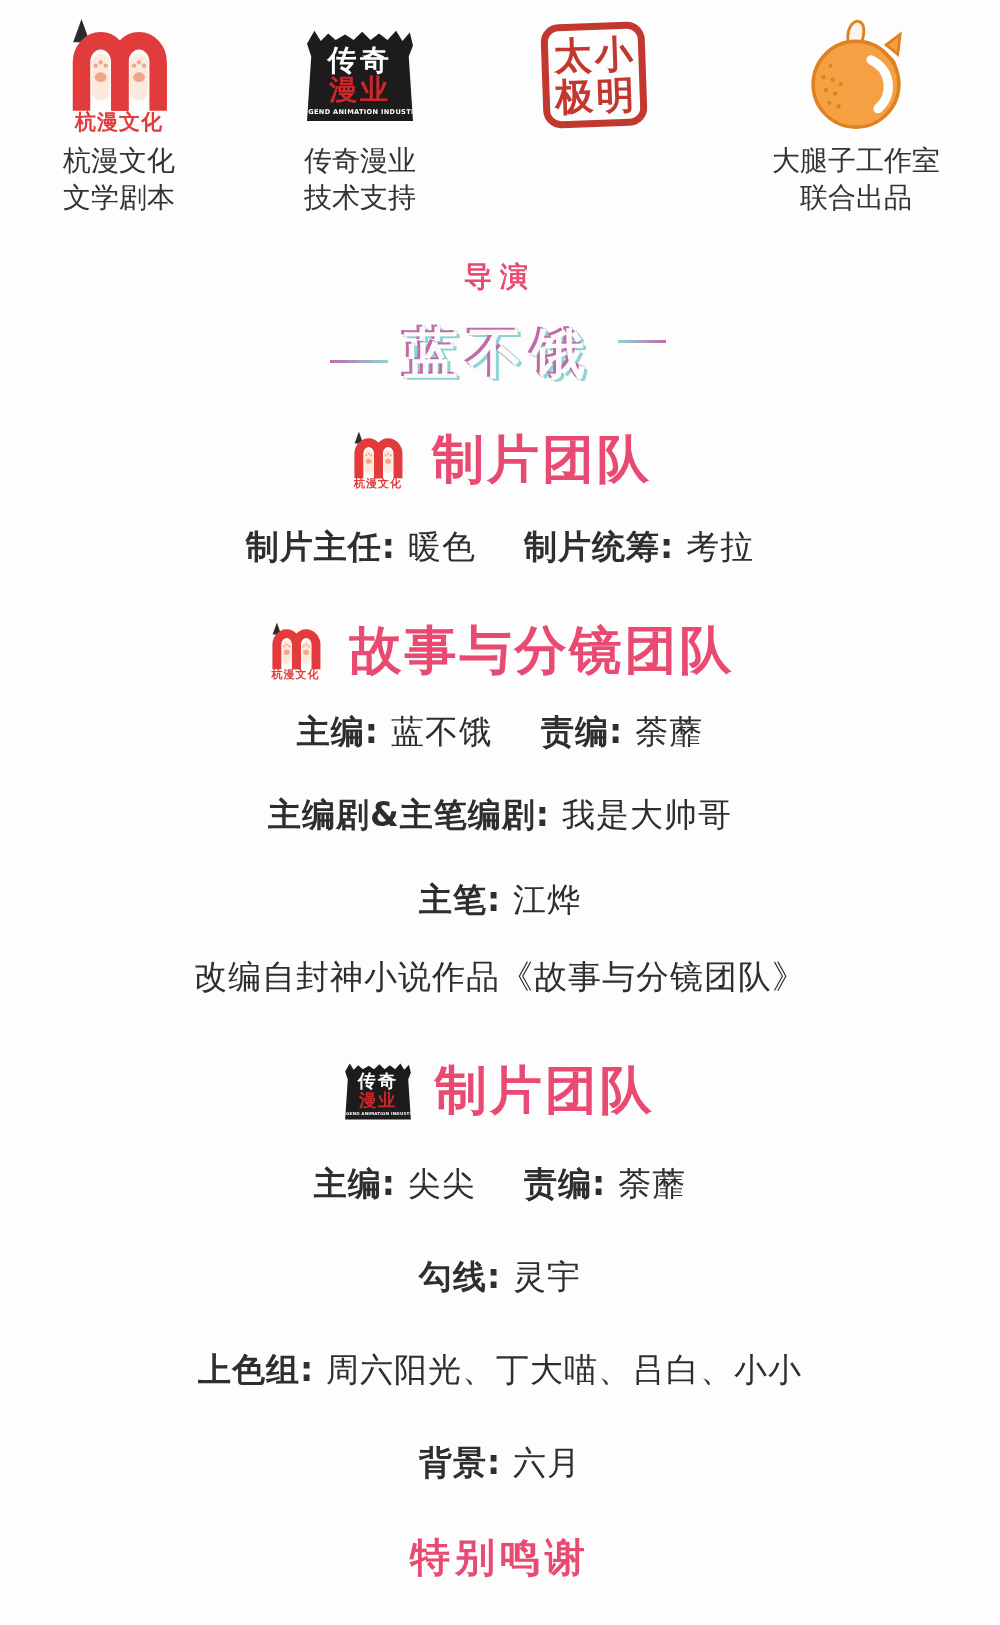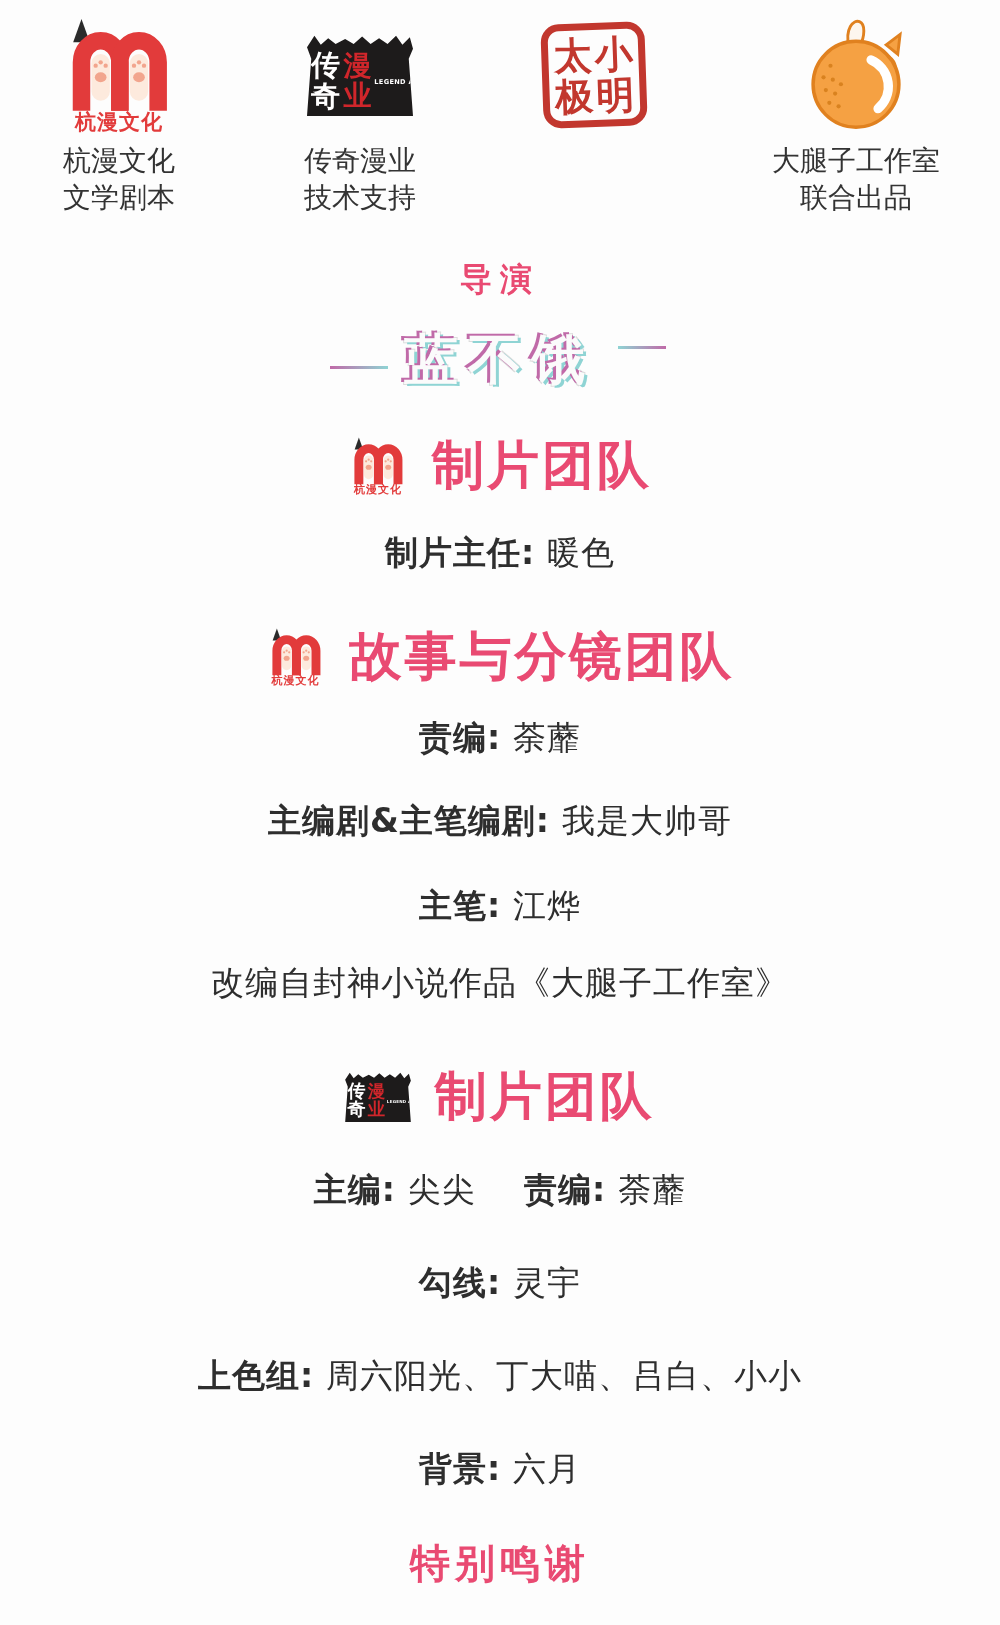--- a/index.html
+++ b/index.html
@@ -25,38 +25,38 @@
   .hangman-text{color:var(--logo-red,#e23b3b);font-weight:800;letter-spacing:1px;}
   .hangman.large .hangman-text{font-size:21px;margin-top:-6px;}
   .hangman.small .hangman-text{font-size:11px;margin-top:-4px;}
 
   
   .legend-logo{display:flex;flex-direction:column;align-items:center;font-size:10px;}
   .legend-logo.small{font-size:6.2px;}
   .legend-shape{
     background:var(--legend-black,#1d1b1b);
     width:10.6em;padding:1.6em .4em .5em .4em;
-    display:flex;flex-direction:row;align-items:center;
+    display:flex;flex-direction:column;align-items:center;
     clip-path:polygon(0 16%,7% 2%,13% 13%,20% 5%,27% 12%,36% 6%,44% 12%,52% 3%,60% 12%,68% 5%,76% 12%,84% 2%,90% 13%,97% 4%,100% 18%,96% 30%,100% 100%,0 100%,4% 30%);
   }
   .legend-top{color:#fff;font-size:2.9em;font-weight:800;letter-spacing:.12em;line-height:1.05;}
   .legend-mid{color:var(--legend-red,#d0262b);font-size:2.8em;font-weight:800;letter-spacing:.1em;line-height:1.05;}
   .legend-sub{color:#fff;font-size:.66em;letter-spacing:.05em;margin-top:.5em;white-space:nowrap;font-weight:600;}
 
   
   .seal{
     width:104px;height:104px;border:7px solid var(--seal-red,#c2372e);border-radius:18px;
     display:grid;grid-template-columns:1fr 1fr;place-items:center;
     transform:rotate(-2deg);color:var(--seal-red,#c2372e);
     font-weight:700;font-size:38px;line-height:1;padding:4px;
     font-family:"DejaVu Serif","Liberation Serif",serif;
   }
 
   
-  .director-title{margin-top:42px;color:var(--pink);font-size:32px;font-weight:800;letter-spacing:8px;}
+  .director-title{margin-top:42px;color:var(--pink);font-size:28px;font-weight:800;letter-spacing:8px;}
   .glitch-wrap{position:relative;margin-top:22px;}
   .glitch{
     font-size:54px;font-weight:800;letter-spacing:10px;color:#fbfbfb;
     text-shadow:-3px -2px 0 var(--glitch-pink,#c06aa8),3px 2px 0 var(--glitch-cyan,#8fd4d4),
                 -1px 1px 0 #dcdcdc,1px -1px 0 #dcdcdc;
   }
   .glitch-wrap::before{content:"";position:absolute;left:-74px;top:58%;width:58px;height:3px;
     background:linear-gradient(90deg,var(--glitch-pink,#c06aa8),var(--glitch-cyan,#8fd4d4));}
   .glitch-wrap::after{content:"";position:absolute;right:-70px;top:30%;width:48px;height:3px;
     background:linear-gradient(90deg,var(--glitch-cyan,#8fd4d4),var(--glitch-pink,#c06aa8));}
@@ -197,20 +197,23 @@
       </svg>
       <span class="hangman-text">杭漫文化</span>
     </div>
     <span class="section-title">制片团队</span>
   </div>
 
   <div class="credit-row mt-row1">
     <span class="credit">
       <span class="credit-label">制片主任:</span><span class="credit-value">暖色</span>
     </span>
+    <span class="credit">
+      <span class="credit-label">制片统筹:</span><span class="credit-value">考拉</span>
+    </span>
   </div>
 
   <div class="section-header mt-hdr2">
     <div class="hangman small">
       <svg width="60" height="51" viewBox="0 0 140 120">
         <polygon points="15,34 35,34 25,6" fill="#2b2b2b"></polygon>
         <path d="M25,116 V58 a23,26 0 0 1 46,0 V116" fill="none" stroke="#e23b3b" stroke-width="21"></path>
         <path d="M71,116 V58 a23,26 0 0 1 46,0 V116" fill="none" stroke="#e23b3b" stroke-width="21"></path>
         <rect x="37" y="48" width="22" height="56" rx="11" fill="#fdeadd"></rect>
         <circle cx="42" cy="62" r="2.6" fill="#f2a58d"></circle>
@@ -223,37 +226,40 @@
           <circle cx="100" cy="62" r="2.6" fill="#f2a58d"></circle>
         <ellipse cx="94" cy="76" rx="7" ry="6" fill="#f2a58d"></ellipse>
       </svg>
       <span class="hangman-text">杭漫文化</span>
     </div>
     <span class="section-title">故事与分镜团队</span>
   </div>
 
   <div class="credit-row mt-row2">
     <span class="credit">
+      <span class="credit-label">主编:</span><span class="credit-value">蓝不饿</span>
+    </span>
+    <span class="credit">
       <span class="credit-label">责编:</span><span class="credit-value">荼蘼</span>
     </span>
   </div>
 
   <div class="credit-row mt-row4">
     <span class="credit">
       <span class="credit-label">主编剧&amp;主笔编剧:</span><span class="credit-value">我是大帅哥</span>
     </span>
   </div>
 
   <div class="credit-row mt-row3">
     <span class="credit">
       <span class="credit-label">主笔:</span><span class="credit-value">江烨</span>
     </span>
   </div>
 
-  <div class="note-line mt-note">改编自封神小说作品《大腿子工作室》</div>
+  <div class="note-line mt-note">改编自封神小说作品《故事与分镜团队》</div>
 
   <div class="section-header mt-hdr3">
     <div class="legend-logo small">
       <div class="legend-shape">
         <span class="legend-top">传奇</span>
         <span class="legend-mid">漫业</span>
         <span class="legend-sub">LEGEND ANIMATION INDUSTRY</span>
       </div>
     </div>
     <span class="section-title">制片团队</span>

